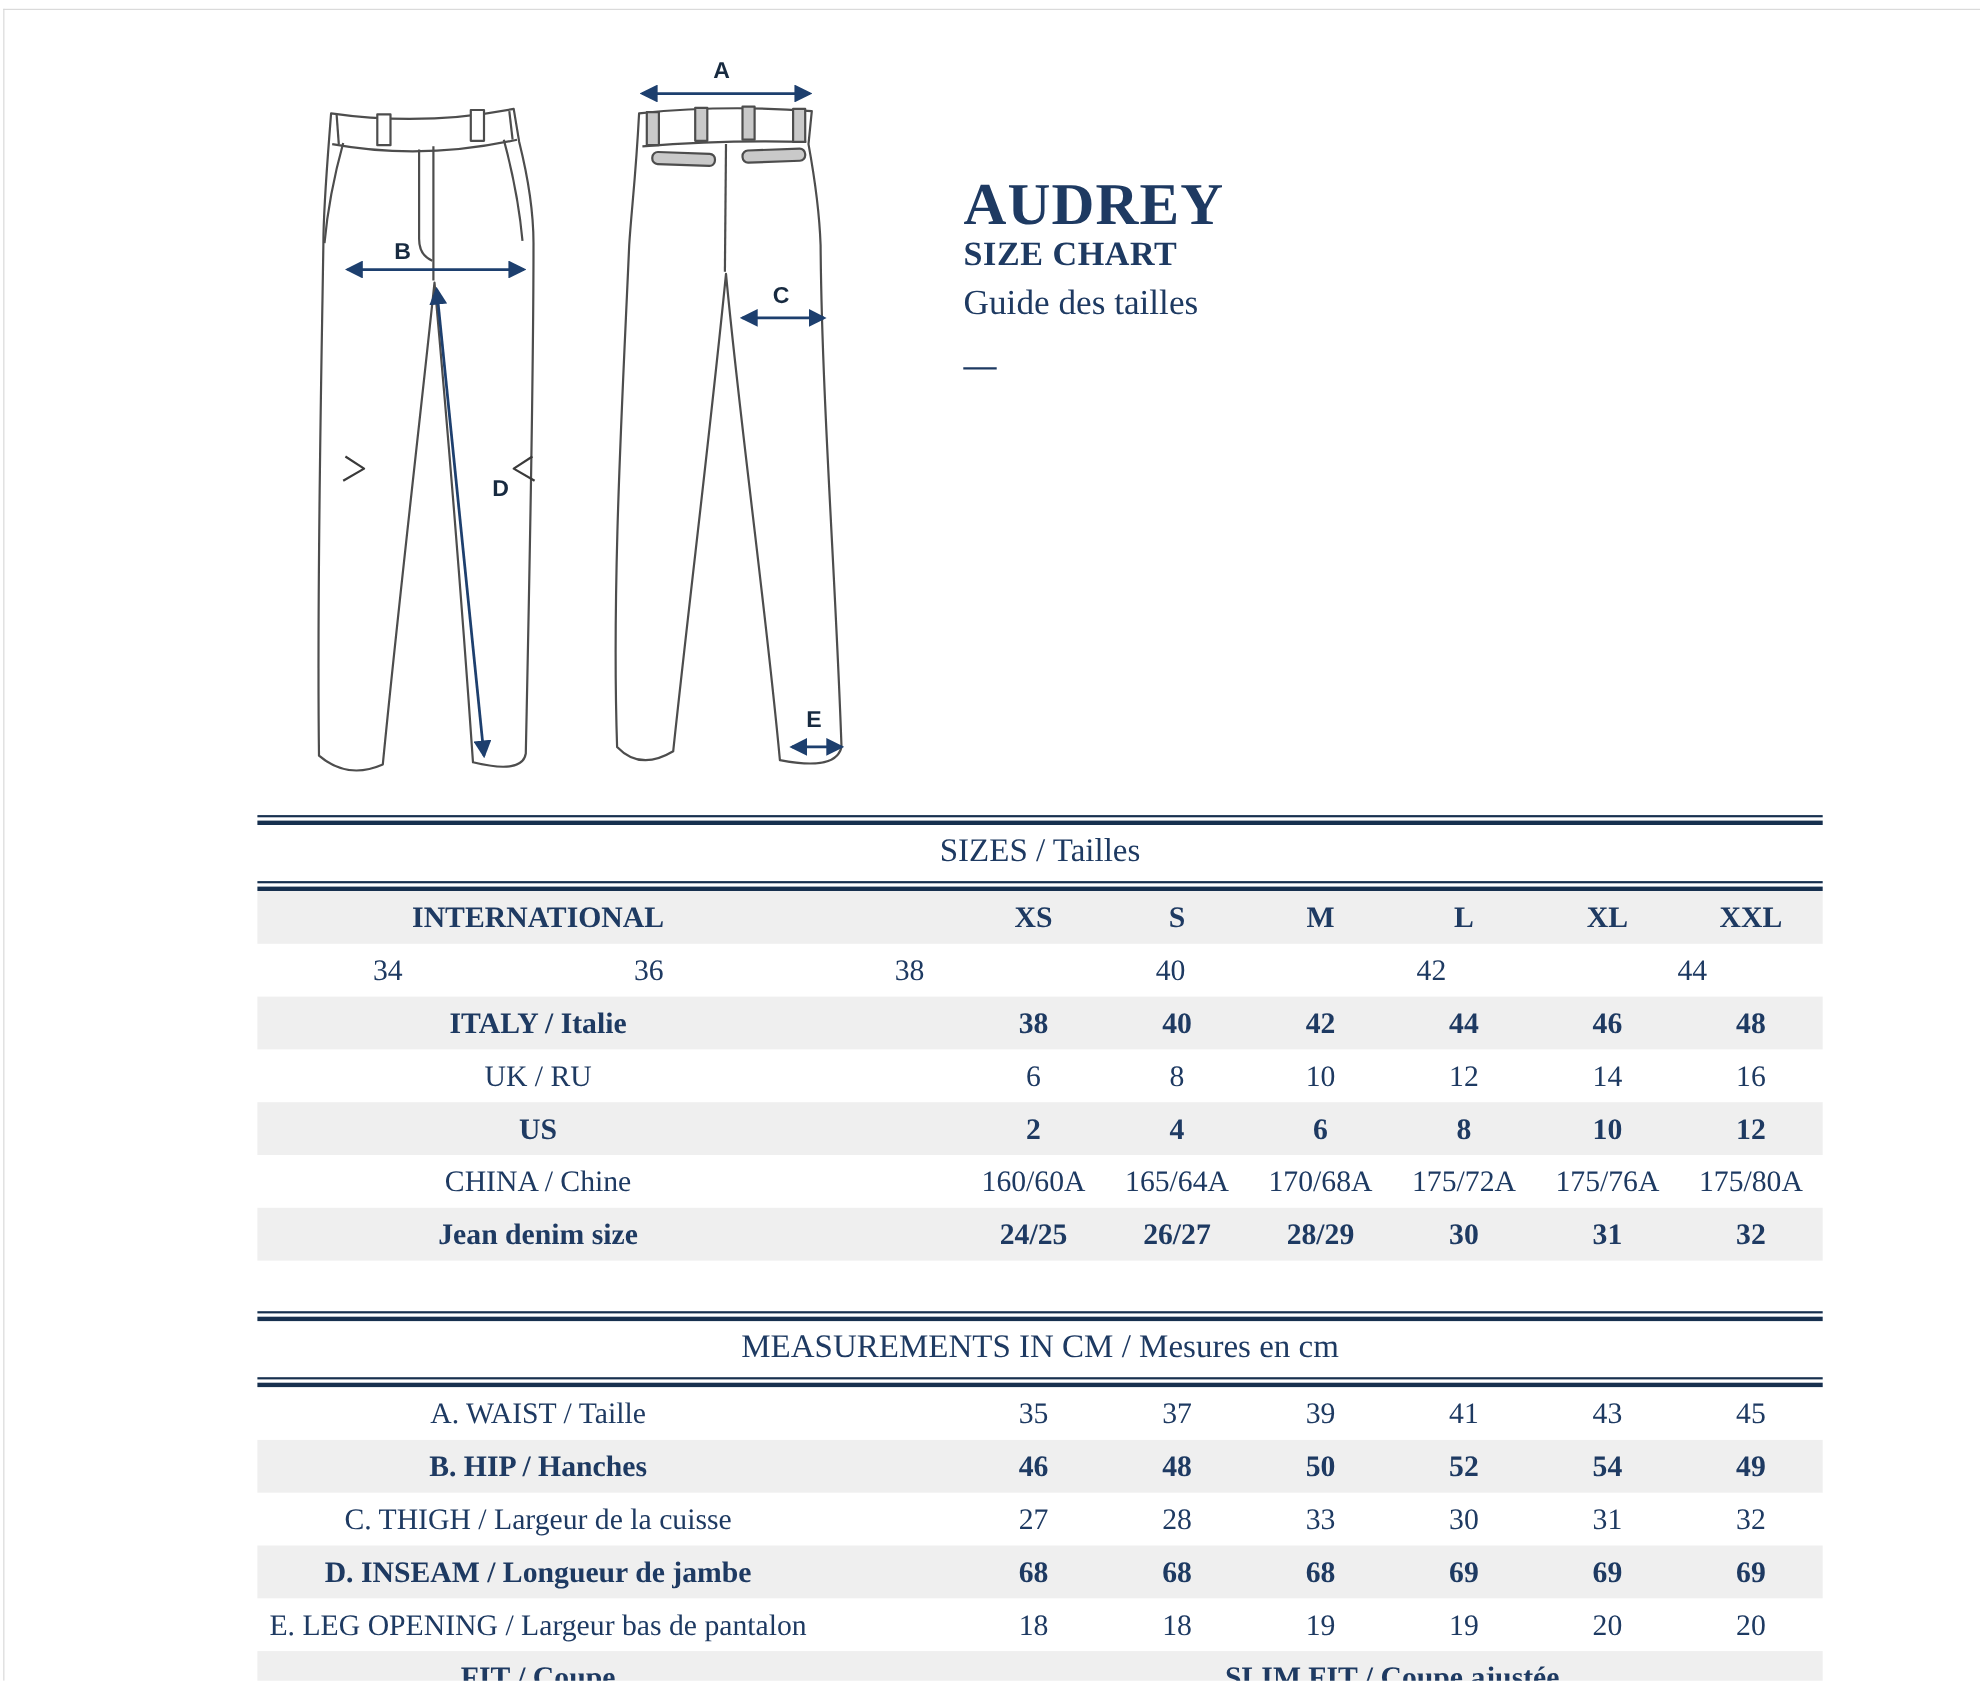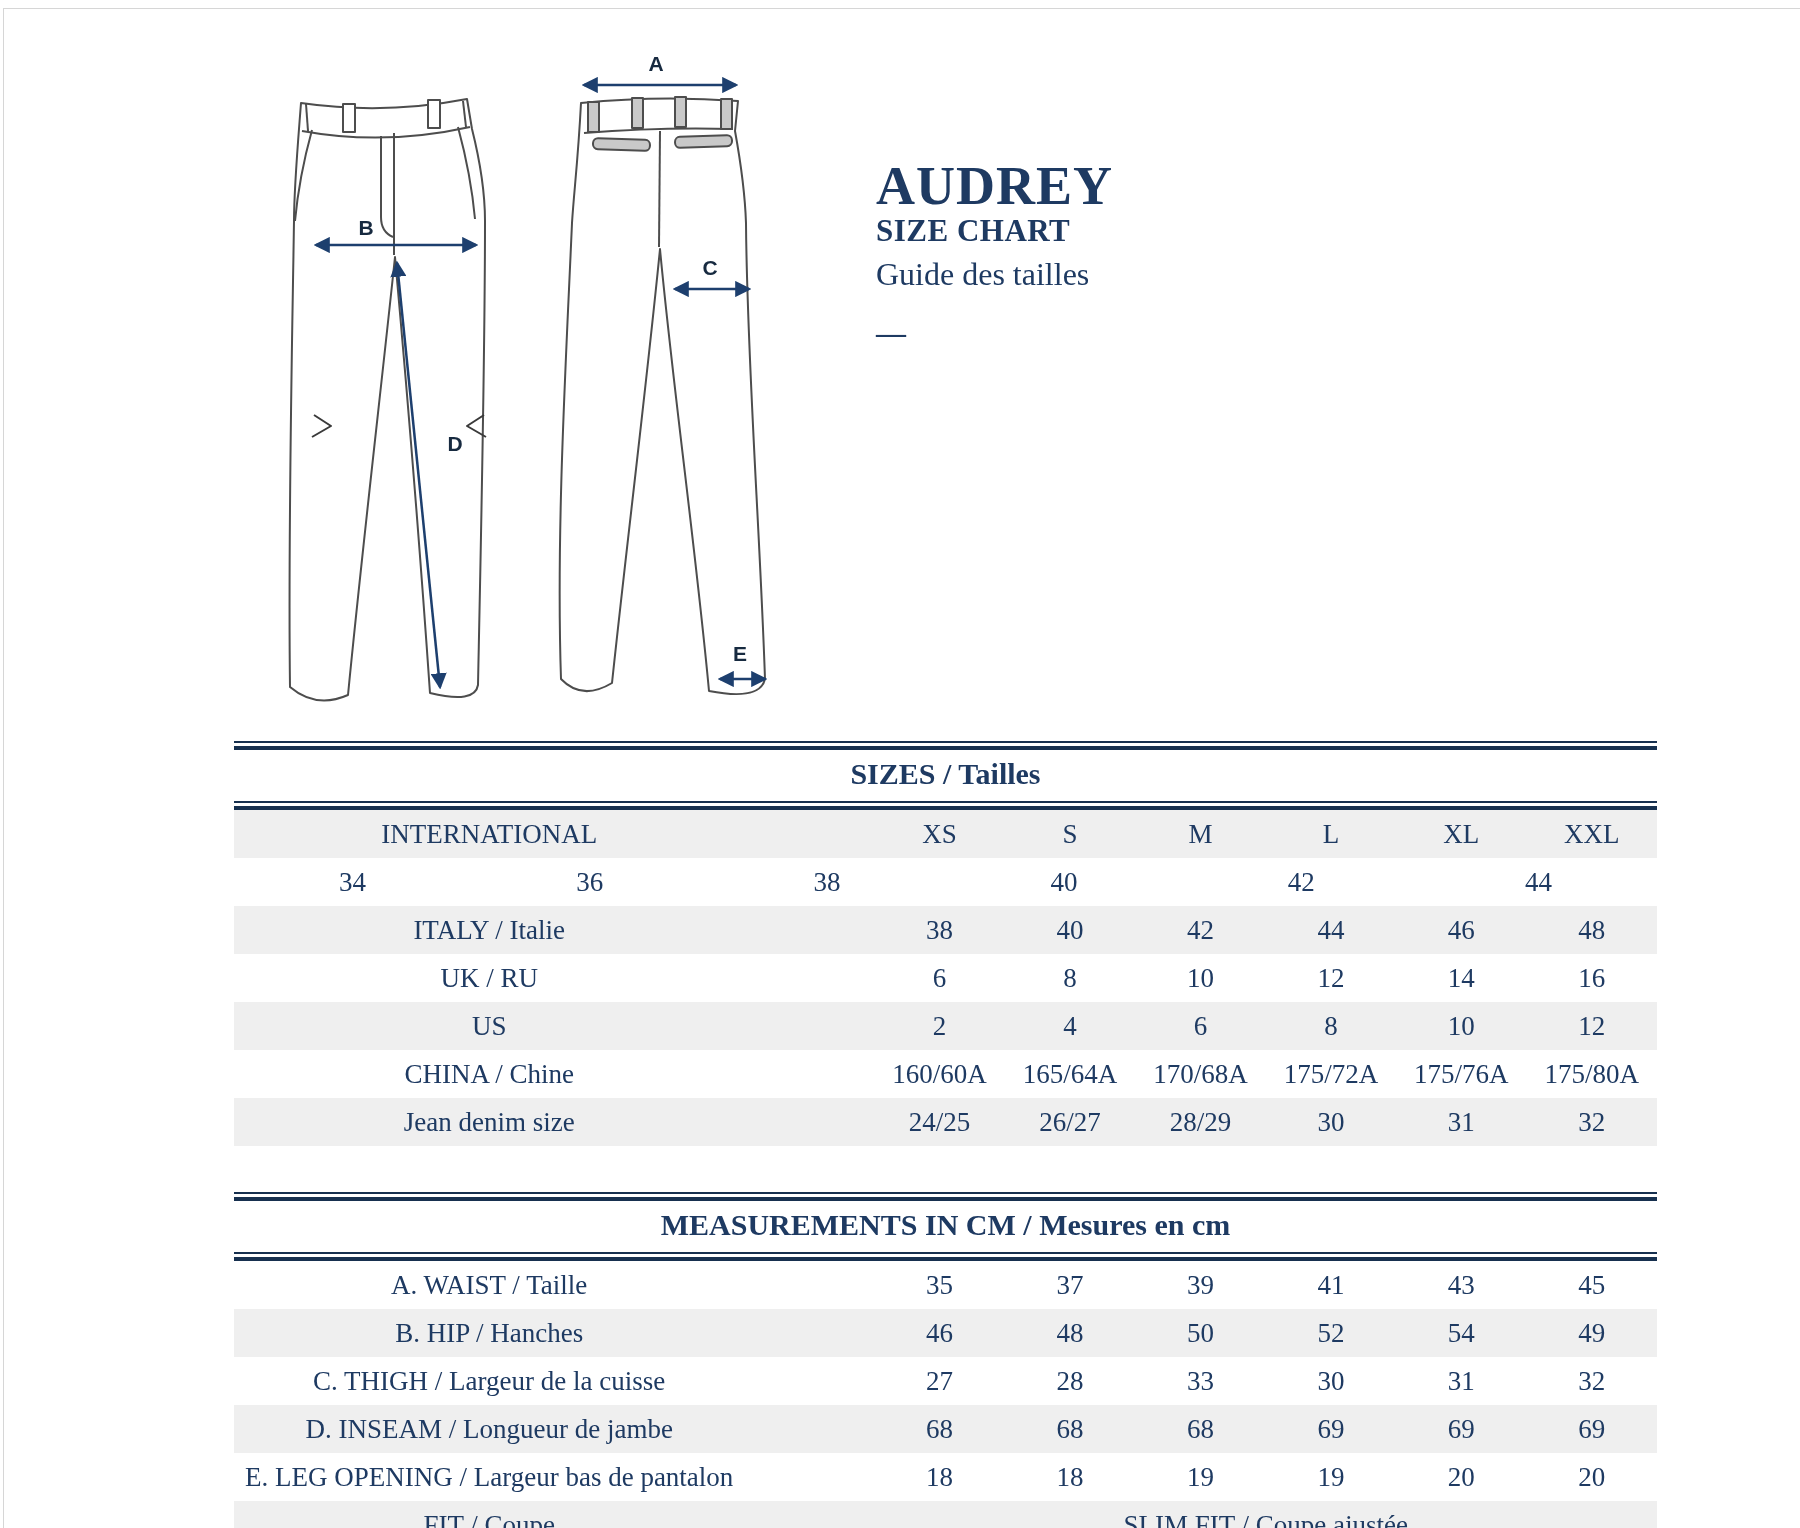--- a/index.html
+++ b/index.html
@@ -23,25 +23,25 @@
   .brand .title{font-size:54px;font-weight:bold;letter-spacing:1px;line-height:1;}
   .brand .subtitle{font-size:31px;font-weight:bold;letter-spacing:.5px;margin-top:2px;line-height:1;}
   .brand .subtitle-fr{font-size:32px;margin-top:12px;line-height:1;}
   .brand .dash{font-size:30px;font-weight:bold;margin-top:28px;line-height:1;}
   
   .diagram{position:absolute;left:240px;top:40px;}
   
   .tables{position:absolute;left:230px;top:732px;width:1423px;}
   .dline{height:3px;border-top:2px solid var(--line);border-bottom:4px solid var(--line);}
   .ttitle{
-    text-align:center;font-weight:bold;font-size:30px;color:var(--navy);
+    text-align:center;font-weight:normal;font-size:30px;color:var(--navy);
     padding:7px 0 10px 0;
   }
   .trow{display:flex;align-items:center;height:48px;font-size:27px;color:var(--navy);}
-  .trow.alt{background:var(--stripe);}
+  .trow.alt{background:var(--stripe);font-weight:bold;}
   .tlabel{width:45%;box-sizing:border-box;padding-right:130px;text-align:center;white-space:nowrap;}
   .tcell{flex:1;text-align:center;white-space:nowrap;}
   .tspan{flex:1;text-align:center;white-space:nowrap;}
   .sec-measure{margin-top:46px;}
 </style>
 </head>
 <body>
 
 <div class="page">
 

